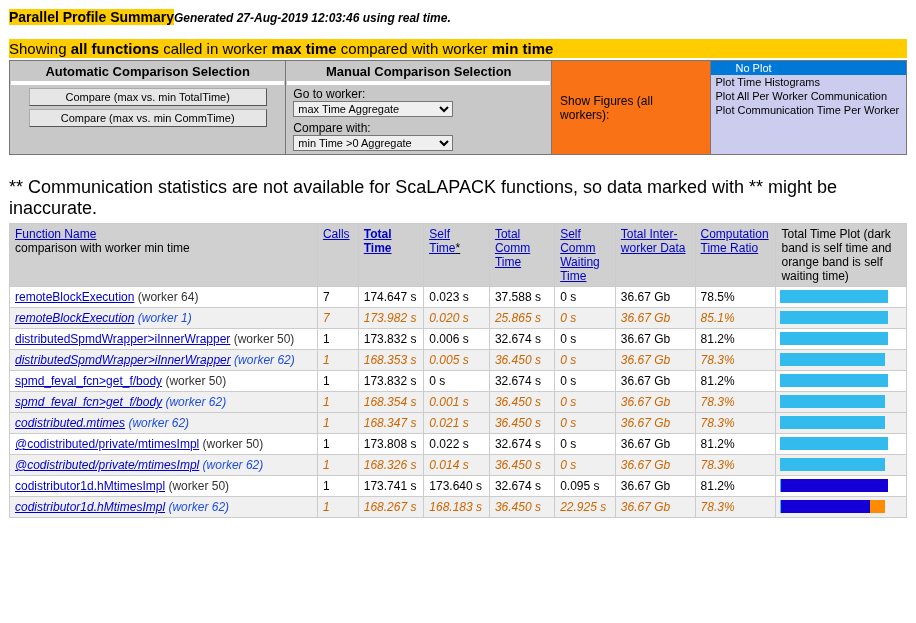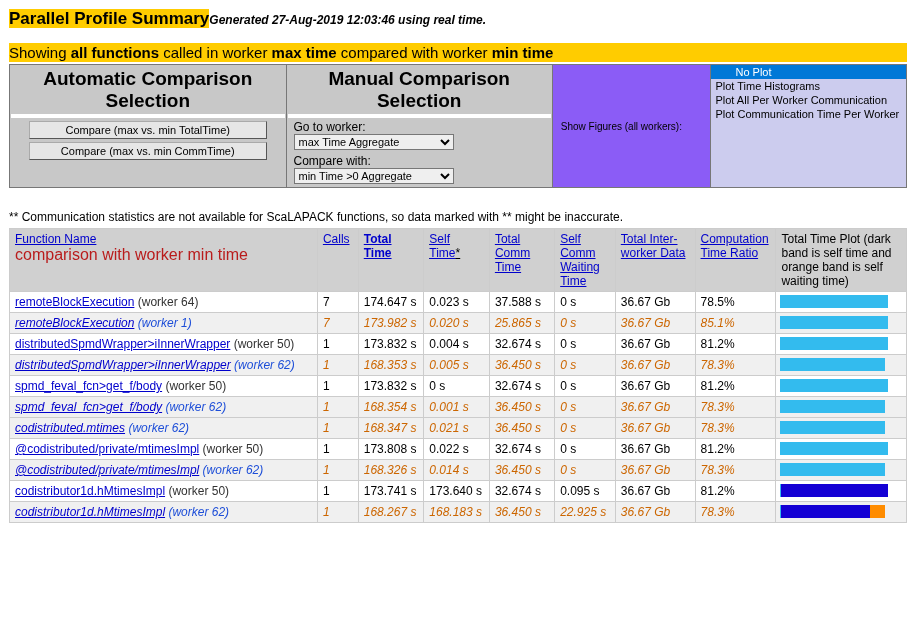--- a/index.html
+++ b/index.html
@@ -1,39 +1,39 @@
 <!DOCTYPE html>
 <html><head>
 <meta charset="utf-8">
 <style>
   body { font-family: Arial, Helvetica, sans-serif; font-size: 12px; color: #000; margin: 9px; background: #fff; }
-  .title { font-size: 17px; font-weight: bold; background: #ffcc00; display: inline; }
+  .title { font-size: 14px; font-weight: bold; background: #ffcc00; display: inline; }
   .subtitle { font-size: 12px; font-style: italic; display: inline; font-weight: bold; }
   .banner { background: #ffcc00; font-size: 15px; padding: 1px 0; margin-top: 14px; margin-bottom: 2px; }
   .banner b { font-weight: bold; }
   table.control { border-collapse: collapse; }
   table.control > tbody > tr > td { vertical-align: top; border: 1px solid #777; }
   .auto-col { background: #c8c8c8; width: 280px; }
   .manual-col { background: #c8c8c8; width: 280px; }
-  .show-col { background: #8b5cf6; width: 160px; padding: 6px 8px; font-size: 10px; vertical-align: middle !important; }
+  .show-col { background: #f97316; width: 160px; padding: 6px 8px; font-size: 12px; vertical-align: middle !important; }
   .plot-col { background: #ccccee; padding: 0; width: 195px; }
-  .ctrl-head { font-size: 19px; font-weight: bold; text-align: center; padding: 2px 4px; border-bottom: 4px solid #fff; }
+  .ctrl-head { font-size: 13px; font-weight: bold; text-align: center; padding: 2px 4px; border-bottom: 4px solid #fff; }
   .btn { display: block; width: 236px; margin: 3px auto; border: 1px outset #aaa; background: #e6e6e6; text-align: center; font-size: 11px; padding: 2px 0; cursor: pointer; }
   .manual-row { font-size: 12px; padding: 2px 6px; }
   .manual-row span.lbl { display: inline-block; width: 92px; }
   select.sel { font-size: 11px; border: 1px solid #777; background: #efefef; width: 160px; }
   .plot-list { font-size: 11px; }
   .plot-list div { padding: 1px 4px; white-space: nowrap; }
   .plot-list div.selected { background: #0078d7; color: #fff; padding-left: 24px; }
-  .note { font-size: 12px; margin-top: 22px; margin-bottom: 4px; }
+  .note { font-size: 18px; margin-top: 22px; margin-bottom: 4px; }
   table.data { border-collapse: collapse; width: 898px; }
   table.data th, table.data td { border: 1px solid #ccc; padding: 3px 5px; text-align: left; vertical-align: top; font-size: 12px; }
   table.data th { background: #d0d0d0; font-weight: normal; }
   table.data th a { color: #0000cc; text-decoration: underline; }
-  .redsub { color: #b91c1c; font-size: 16px; }
+  .redsub { color: #000000; font-size: 12px; }
   .fn { color: #0000cc; text-decoration: underline; cursor: pointer; }
   tr.even { background: #f0f0f0; }
   tr.cmp td { color: #cc6600; font-style: italic; }
   tr.cmp .fn { color: #0000cc; font-style: italic; }
   tr.cmp .wk { color: #1d4ed8; font-style: italic; }
   .wk { color: #333; }
   .barcell { padding: 3px 4px !important; }
   .bar { position: relative; height: 13px; width: 108px; background: transparent; }
   .bar .seg1 { position: absolute; left: 0; top: 0; bottom: 0; background: #33bbee; }
   .bar .seg2 { position: absolute; top: 0; bottom: 0; background: #1400d4; }
@@ -128,21 +128,21 @@
             <span class="seg1" style="width:99.6%"></span>
             <span class="seg2" style="left:99.6%;width:0.01%"></span>
             <span class="seg3" style="left:99.61%;width:0%"></span>
           </div>
         </td>
       </tr>
       <tr>
         <td><span class="fn">distributedSpmdWrapper&gt;iInnerWrapper</span> <span class="wk">(worker 50)</span></td>
         <td>1</td>
         <td>173.832 s</td>
-        <td>0.004 s</td>
+        <td>0.006 s</td>
         <td>32.674 s</td>
         <td>0 s</td>
         <td>36.67 Gb</td>
         <td>81.2%</td>
         <td class="barcell">
           <div class="bar">
             <span class="seg1" style="width:99.5%"></span>
             <span class="seg2" style="left:99.5%;width:0.003%"></span>
             <span class="seg3" style="left:99.503%;width:0%"></span>
           </div>

